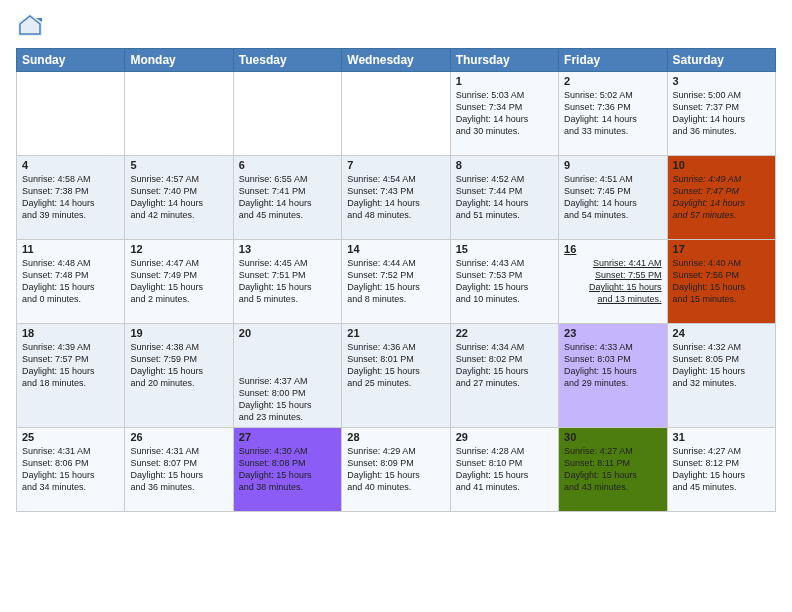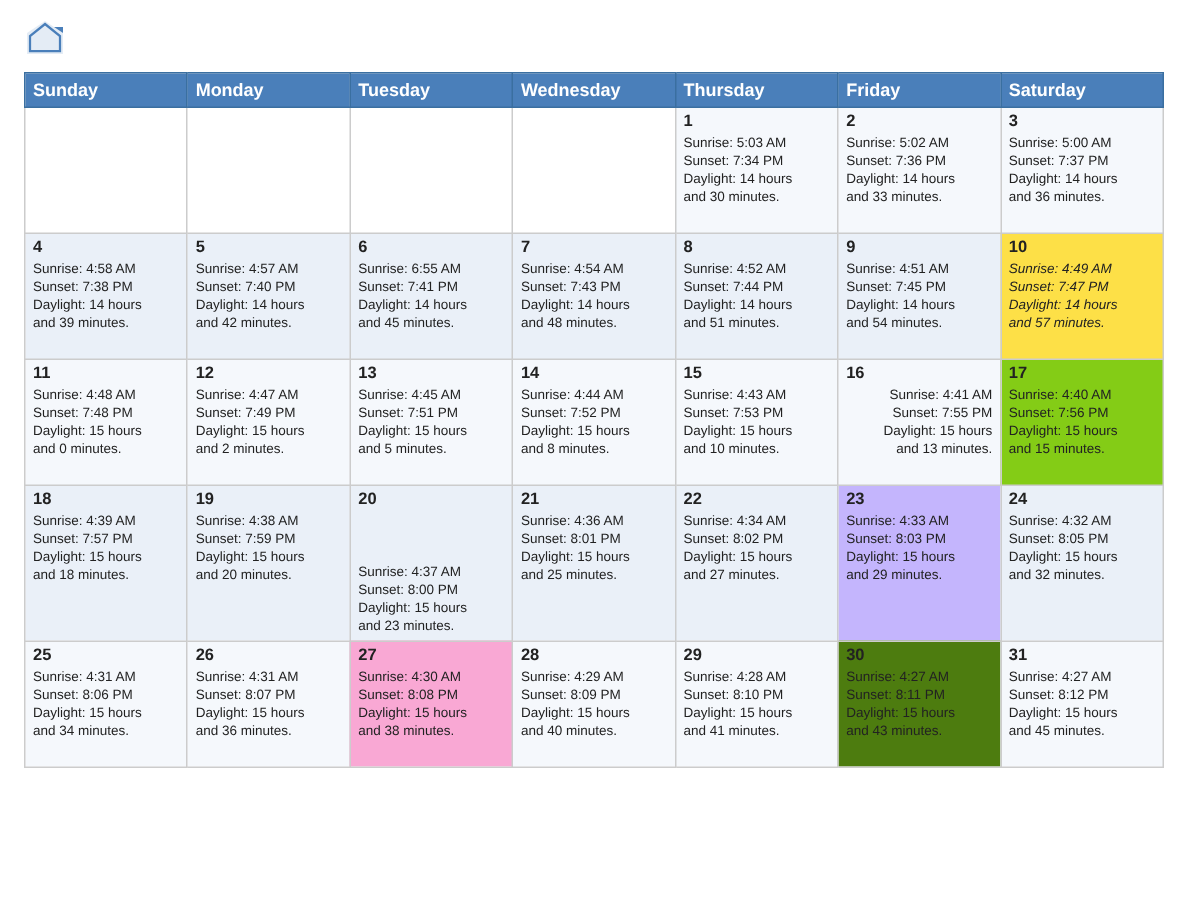--- a/index.html
+++ b/index.html
@@ -204,21 +204,21 @@
 Daylight: 14 hours
 and 51 minutes.</div>
           </td>
           <td style="background: rgb(234, 240, 248);">
             <span class="day-num">9</span>
             <div class="day-info" style="white-space: pre-line;">Sunrise: 4:51 AM
 Sunset: 7:45 PM
 Daylight: 14 hours
 and 54 minutes.</div>
           </td>
-          <td style="background: #fde047;">
+          <td style="background: #c2410c;">
             <span class="day-num">10</span>
             <div class="day-info" style="white-space: pre-line; font-style: italic;">Sunrise: 4:49 AM
 Sunset: 7:47 PM
 Daylight: 14 hours
 and 57 minutes.</div>
           </td>
         </tr>
         <tr>
           <td style="background: rgb(245, 248, 252);">
             <span class="day-num">11</span>
@@ -248,28 +248,28 @@
 Daylight: 15 hours
 and 8 minutes.</div>
           </td>
           <td style="background: rgb(245, 248, 252);">
             <span class="day-num">15</span>
             <div class="day-info" style="white-space: pre-line;">Sunrise: 4:43 AM
 Sunset: 7:53 PM
 Daylight: 15 hours
 and 10 minutes.</div>
           </td>
-          <td style="background: rgb(245, 248, 252);">
+          <td style="background: rgb(245, 248, 252); text-decoration: underline;">
             <span class="day-num">16</span>
             <div class="day-info" style="white-space: pre-line; text-align: right;">Sunrise: 4:41 AM
 Sunset: 7:55 PM
 Daylight: 15 hours
 and 13 minutes.</div>
           </td>
-          <td style="background: #84cc16;">
+          <td style="background: #c2410c;">
             <span class="day-num">17</span>
             <div class="day-info" style="white-space: pre-line;">Sunrise: 4:40 AM
 Sunset: 7:56 PM
 Daylight: 15 hours
 and 15 minutes.</div>
           </td>
         </tr>
         <tr>
           <td style="background: rgb(234, 240, 248);">
             <span class="day-num">18</span>
@@ -329,21 +329,21 @@
 Daylight: 15 hours
 and 34 minutes.</div>
           </td>
           <td style="background: rgb(245, 248, 252);">
             <span class="day-num">26</span>
             <div class="day-info" style="white-space: pre-line;">Sunrise: 4:31 AM
 Sunset: 8:07 PM
 Daylight: 15 hours
 and 36 minutes.</div>
           </td>
-          <td style="background: #f9a8d4;">
+          <td style="background: #8b5cf6;">
             <span class="day-num">27</span>
             <div class="day-info" style="white-space: pre-line;">Sunrise: 4:30 AM
 Sunset: 8:08 PM
 Daylight: 15 hours
 and 38 minutes.</div>
           </td>
           <td style="background: rgb(245, 248, 252);">
             <span class="day-num">28</span>
             <div class="day-info" style="white-space: pre-line;">Sunrise: 4:29 AM
 Sunset: 8:09 PM

